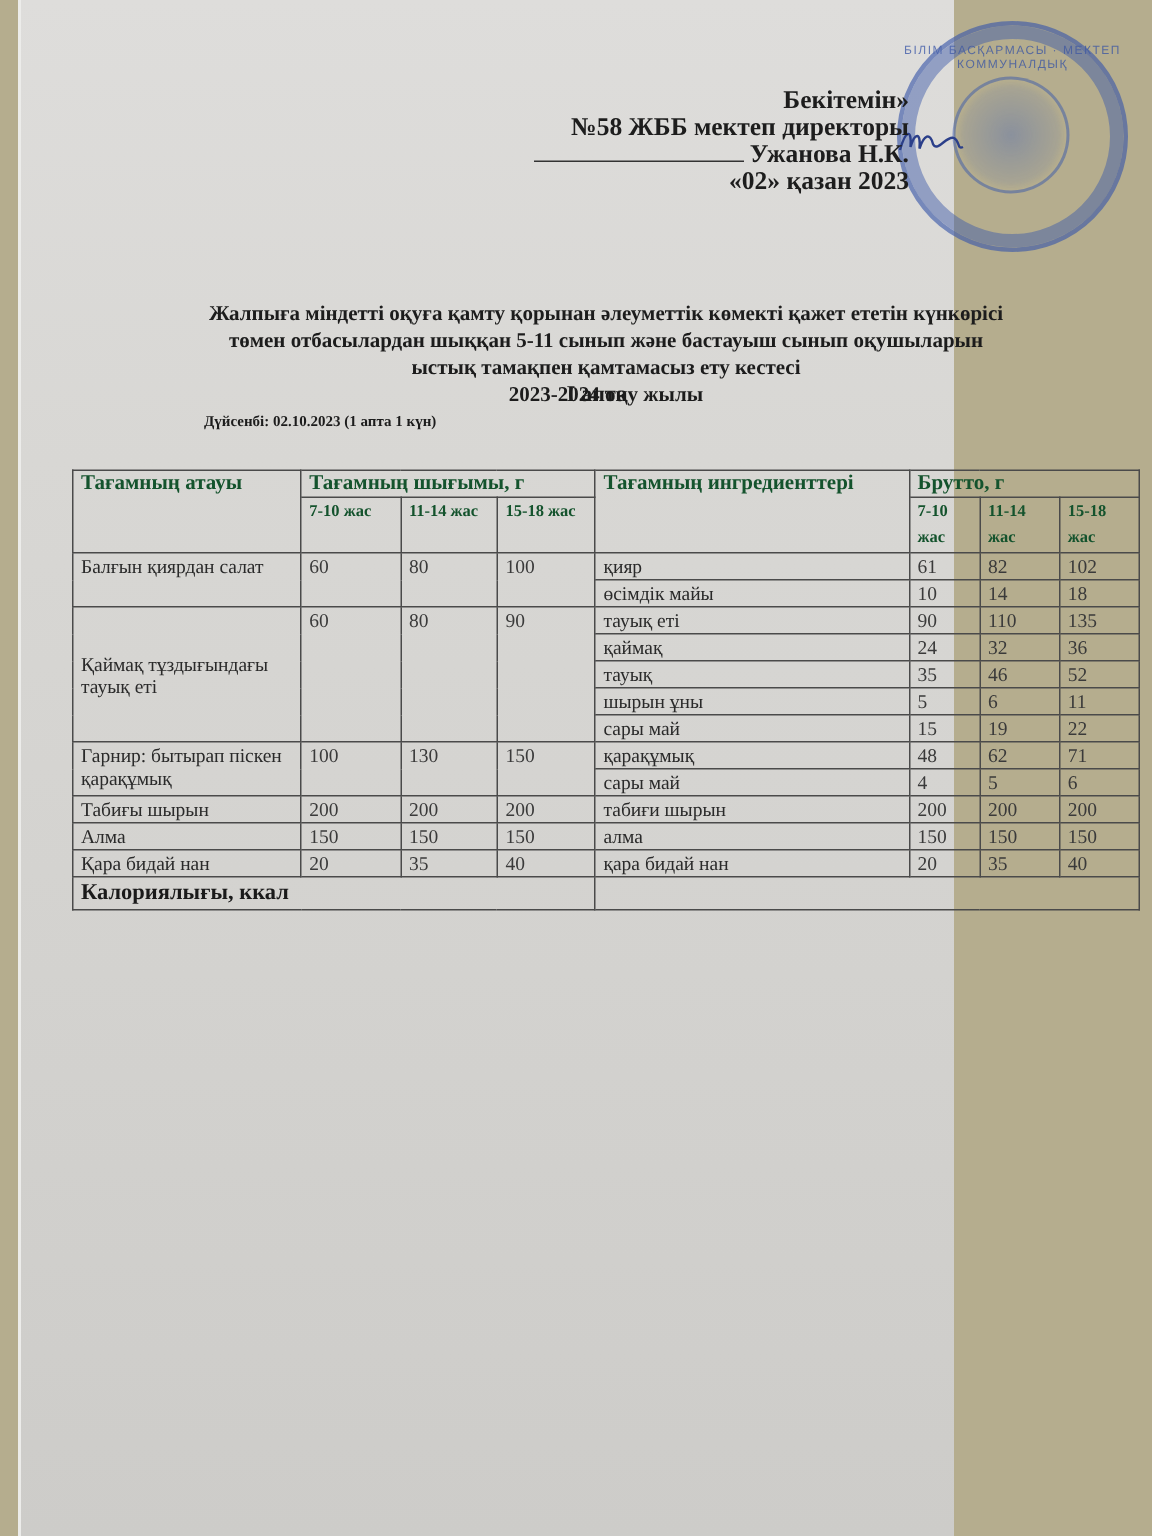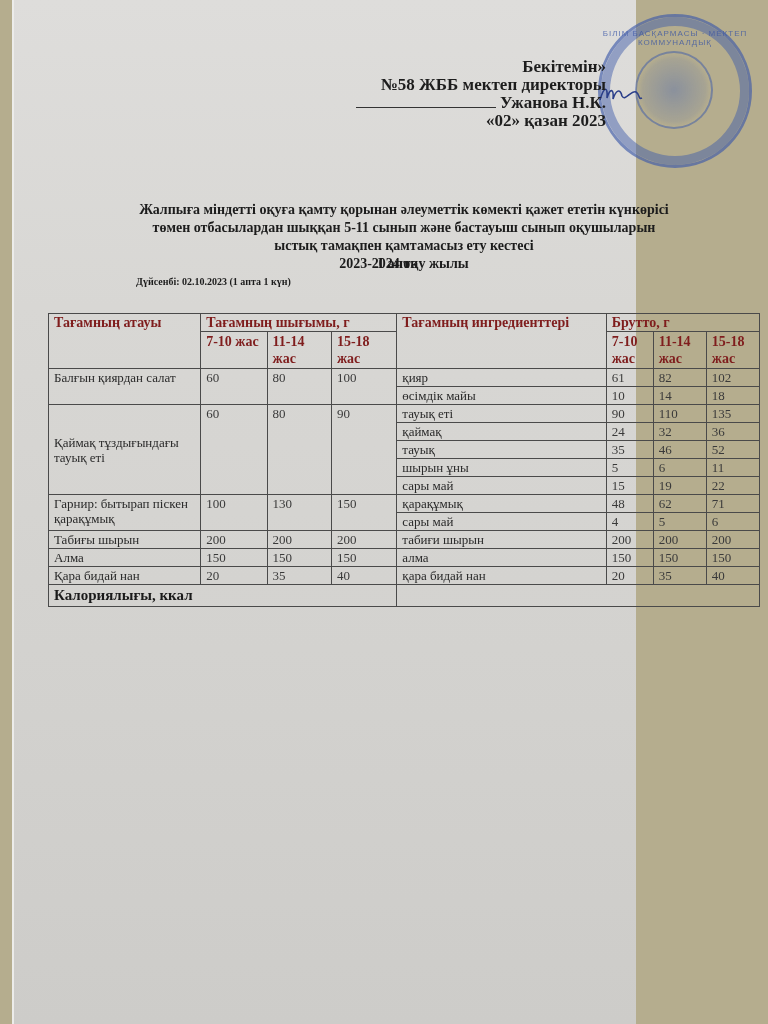--- a/index.html
+++ b/index.html
@@ -56,22 +56,22 @@
     position: absolute; left: 122px; top: 276px; font-weight: bold; font-size: 10px;
   }
   table.menu {
     position: absolute; left: 48px; top: 313px; width: 712px;
     border-collapse: collapse; font-size: 13px; line-height: 15px;
   }
   table.menu td, table.menu th {
     border: 1px solid #4a4a4a; padding: 1px 5px; vertical-align: top; text-align: left;
     font-weight: normal; color: #2a2a2a;
   }
-  table.menu th { font-weight: bold; color: #7f1d1d; font-size: 14px; }
-  table.menu .age th { font-size: 14px; line-height: 17px; }
+  table.menu th { font-weight: bold; color: #14532d; font-size: 14px; }
+  table.menu .age th { font-size: 11px; line-height: 17px; }
   table.menu td.num { color: #3a3a3a; }
   table.menu .cal td { font-weight: bold; font-size: 15px; padding: 3px 5px; color: #1a1a1a; }
   col.c1 { width: 149px; } col.c2 { width: 65px; } col.c3 { width: 63px; } col.c4 { width: 64px; }
   col.c5 { width: 205px; } col.c6 { width: 46px; } col.c7 { width: 52px; } col.c8 { width: 52px; }
 </style>
 </head>
 <body>
 
 <div class="page">
 

